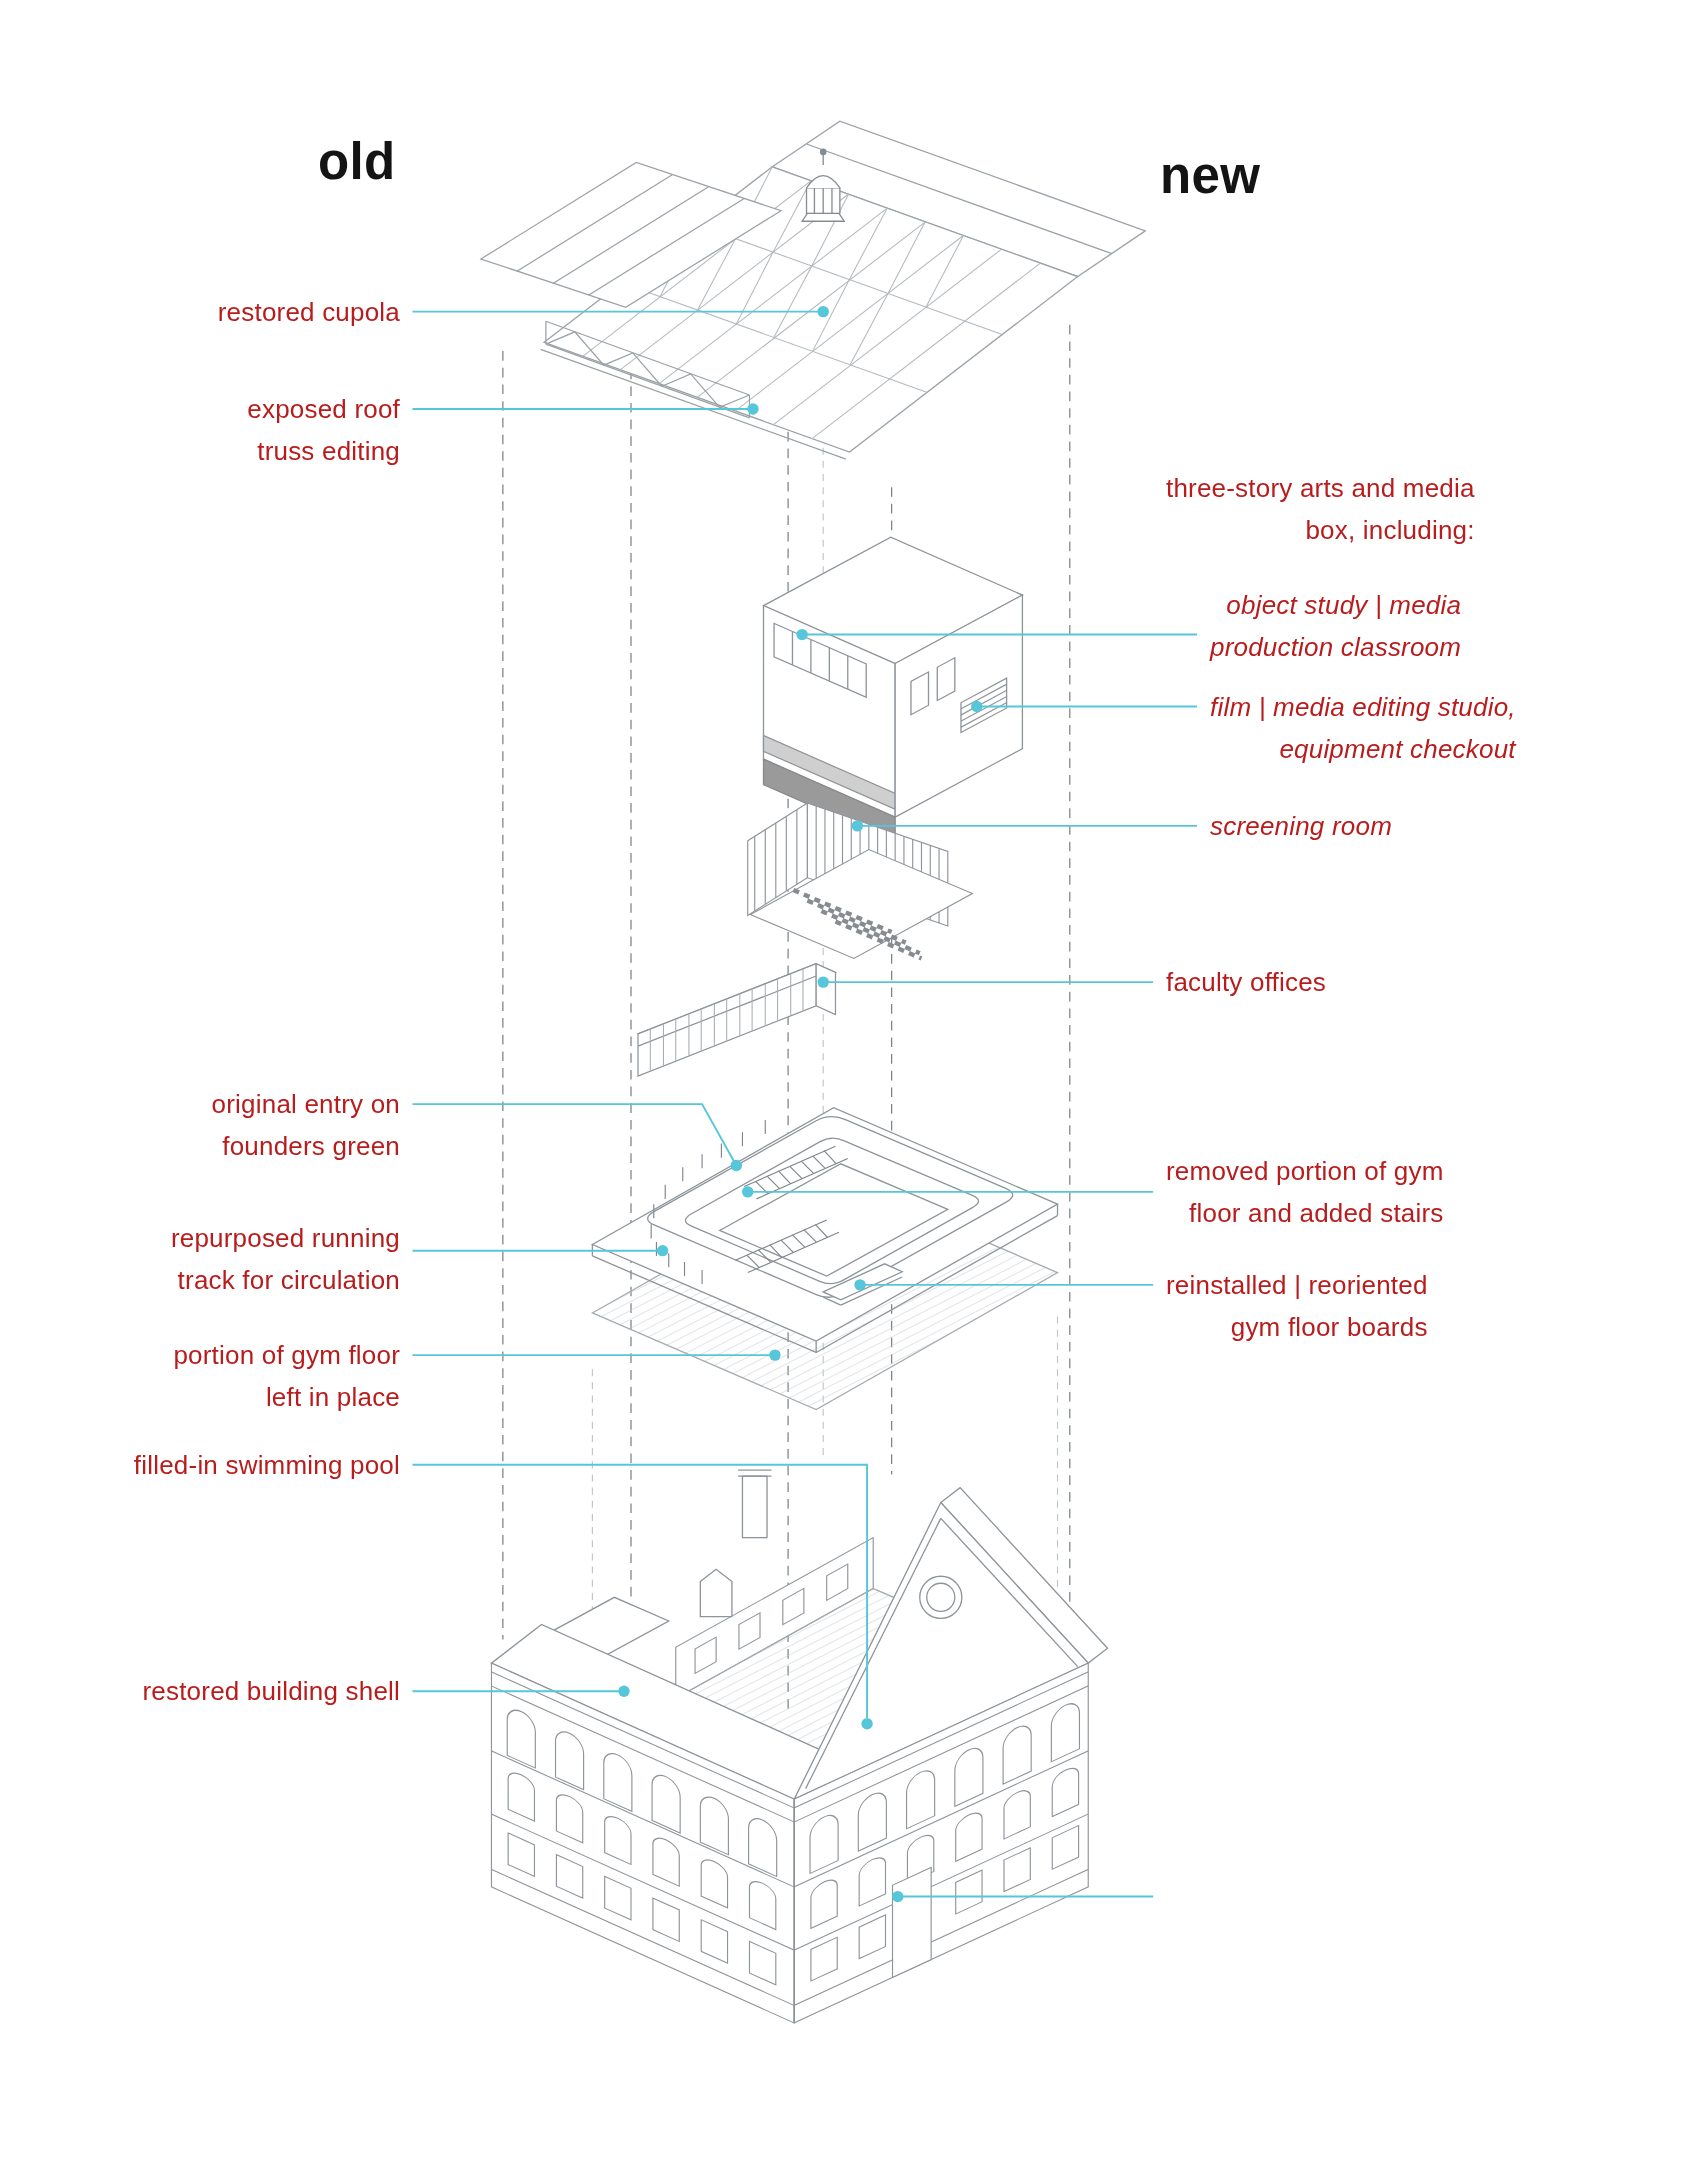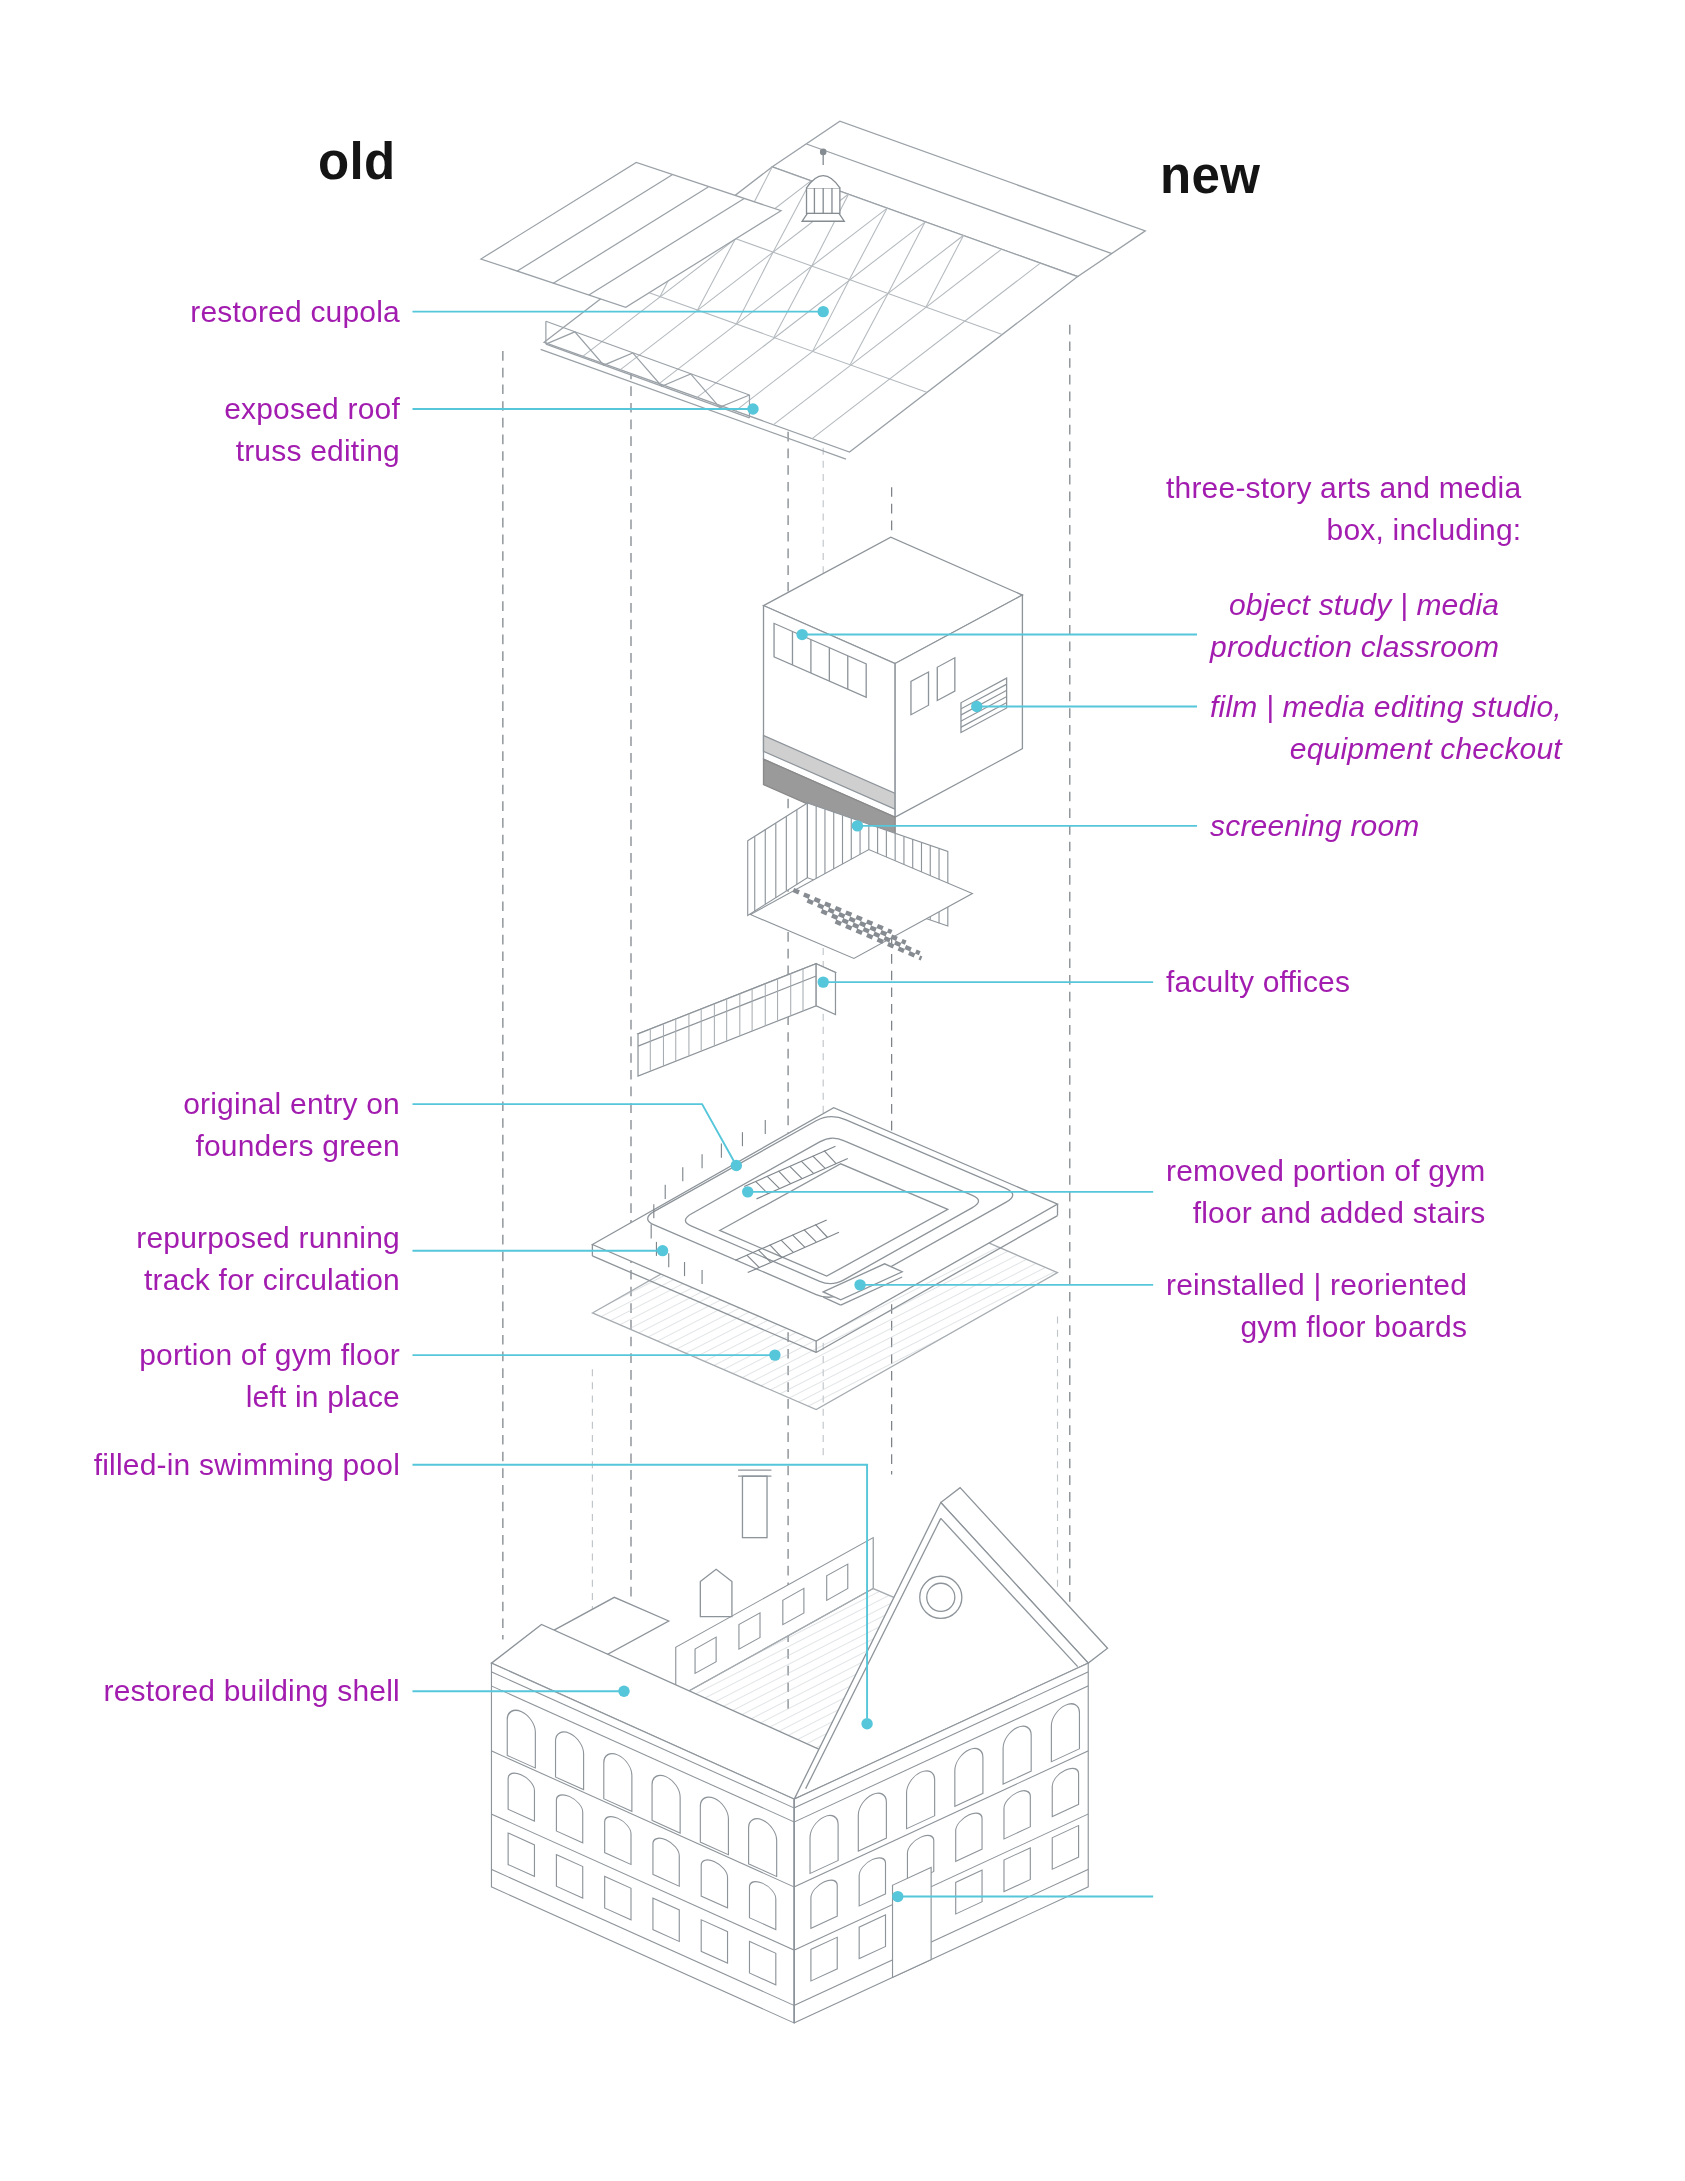--- a/index.html
+++ b/index.html
@@ -3,21 +3,21 @@
 <meta charset="utf-8">
 <title></title>
 <style>
   html,body{margin:0;padding:0;background:#ffffff;}
   body{width:1685px;height:2181px;position:relative;font-family:"Liberation Sans",sans-serif;color:#3c3c3c;}
   .stage{position:absolute;top:0;left:0;width:1685px;height:2181px;overflow:hidden;}
   svg.art{position:absolute;top:0;left:0;}
   .hdr{position:absolute;font-weight:700;font-size:51px;color:#141414;letter-spacing:0.4px;}
   #hdr-old{left:318px;top:132px;}
   #hdr-new{left:1160px;top:132px;margin-top:14px;}
-  .label{position:absolute;font-size:30px;line-height:42px;letter-spacing:0.2px;color:#a21caf;}
+  .label{position:absolute;font-size:26px;line-height:42px;letter-spacing:0.2px;color:#b91c1c;}
   .label span{display:block;}
   .label.lft{right:1285px;text-align:right;}
   .label.rgt{left:1166px;text-align:right;}
   .label.rgt.indent{left:1210px;font-style:italic;}
 </style>
 </head>
 <body>
 
 <div class="stage">
 

